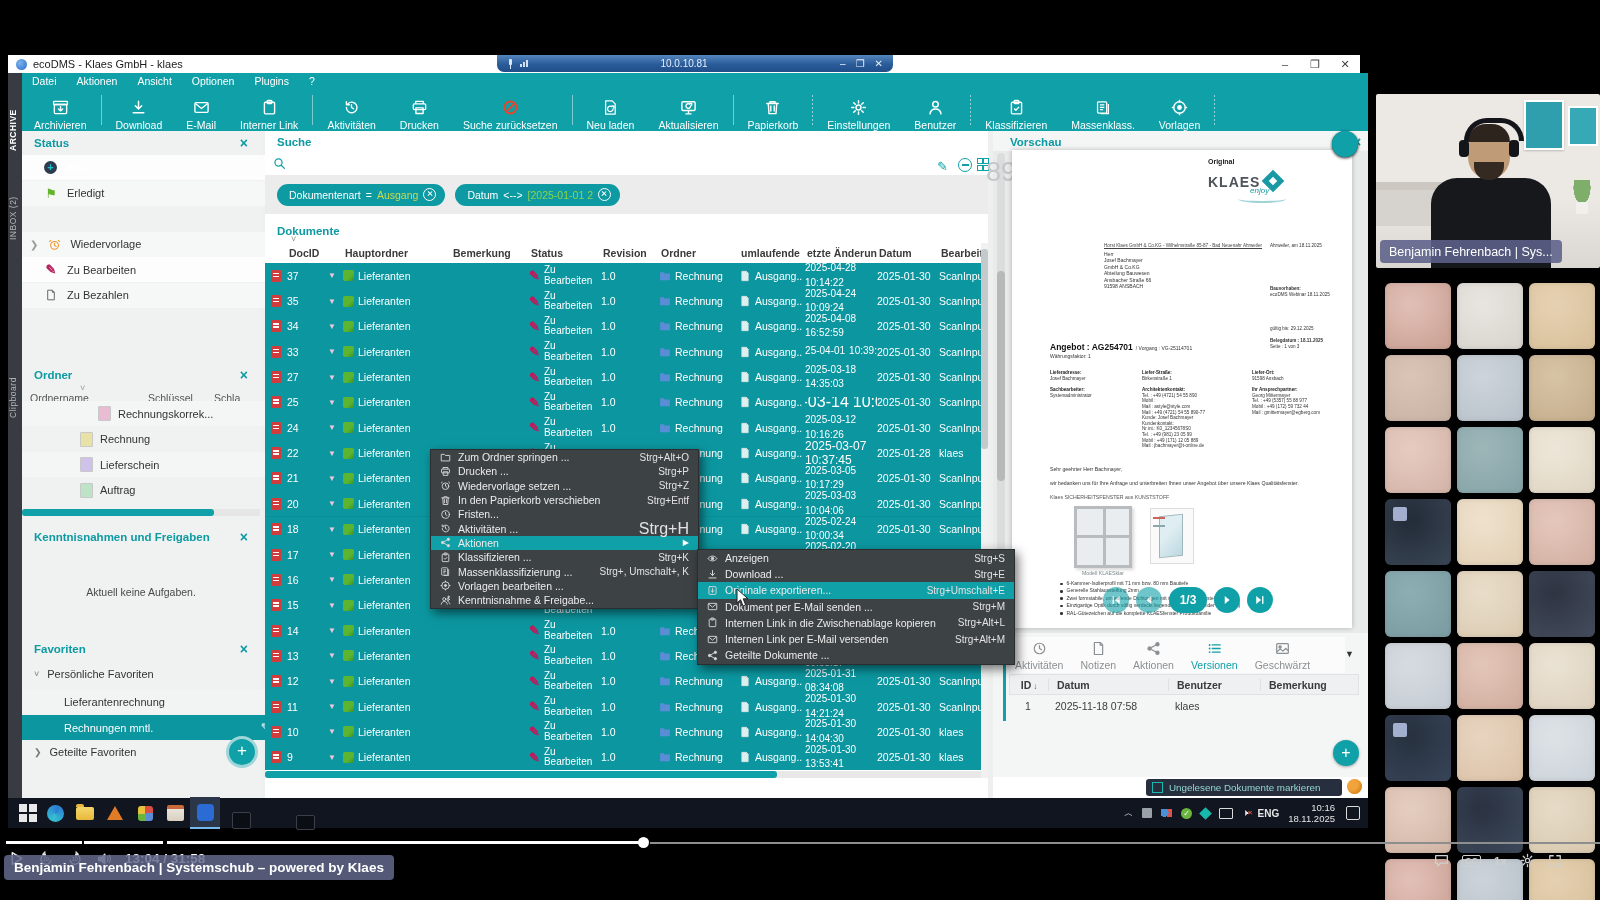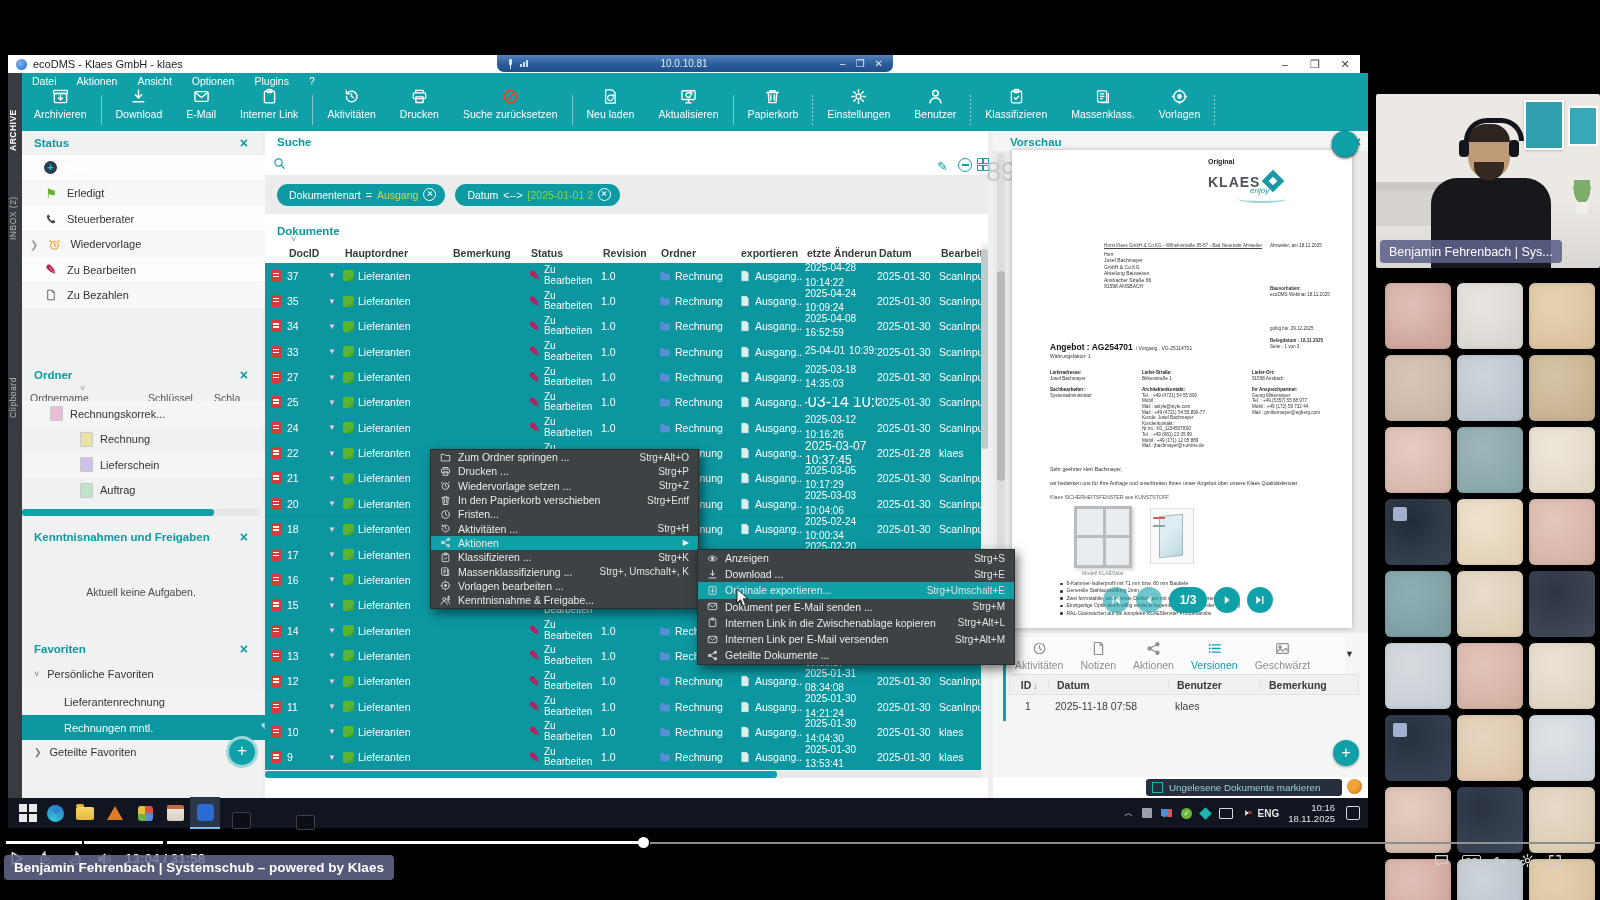--- a/index.html
+++ b/index.html
@@ -5,21 +5,21 @@
   html,body{margin:0;padding:0;background:#000;}
   #stage{position:relative;width:1600px;height:900px;background:#000;overflow:hidden;
          font-family:"Liberation Sans",sans-serif;-webkit-font-smoothing:antialiased;}
   .abs{position:absolute;}
   .flex{display:flex;align-items:center;}
   svg.ic{display:block;}
   
   #titlebar{left:8px;top:55px;width:1352px;height:18px;background:#fff;color:#1c1c1c;font-size:11px;}
   #menubar{left:22px;top:73px;width:1346px;height:15px;background:#0fa0a8;color:#fff;font-size:10.5px;}
   #toolbar{left:22px;top:88px;width:1346px;height:43px;background:#0fa0a8;}
-  .tbtn{display:flex;flex-direction:column;align-items:center;justify-content:flex-start;gap:3px;height:43px;padding:0 12px;color:#fff;font-size:10.5px;white-space:nowrap;}
+  .tbtn{display:flex;flex-direction:column;align-items:center;justify-content:flex-end;gap:3px;height:43px;padding:0 12px;color:#fff;font-size:10.5px;white-space:nowrap;}
   .tsep{width:1px;height:30px;background:rgba(255,255,255,.45);margin:0 2px;}
   .tsep.dot{background:repeating-linear-gradient(to bottom,rgba(255,255,255,.55)0 2px,transparent 2px 4px);}
   #dock{left:8px;top:73px;width:14px;height:725px;background:#383c42;}
   .dockl{position:absolute;left:0;width:14px;color:#e8e8e8;font-size:8.5px;writing-mode:vertical-rl;transform:rotate(180deg);letter-spacing:.5px;text-align:center;}
   
   .panel-title{font-size:11.5px;font-weight:bold;color:#0d9aa3;}
   .xclose{color:#0d9aa3;font-size:14px;font-weight:bold;line-height:10px;}
   .sitem{display:flex;align-items:center;height:25px;padding-left:22px;gap:9px;font-size:11px;color:#333;}
   .sitem.sel{background:#0c97a0;color:#fff;font-weight:bold;}
   .chip{display:inline-flex;align-items:center;gap:5px;height:22px;padding:0 9px 0 12px;background:#0d9aa3;border-radius:11px;color:#fff;font-size:10.5px;}
@@ -446,28 +446,20 @@
         <span class="xclose" style="margin-left: auto; margin-right: 8px;">×</span>
       </div>
       <div class="sitem sel" style="position: absolute; left: 0px; top: 24px; width: 238px; background: rgb(253, 253, 253);">
         <span style="display: flex; justify-content: center; width: 13px; height: 13px; border-radius: 50%; background: rgb(46, 58, 78); color: rgb(25, 194, 204); font-size: 11px; line-height: 12px; text-align: center; font-weight: bold;">+</span>
         <span>Alle</span>
       </div>
       <div class="sitem" style="position: absolute; left: 0px; top: 49.5px; width: 238px; background: rgb(246, 247, 247);">
         <span style="width: 14px; display: flex; justify-content: center; color: rgb(100, 179, 44); font-size: 13px;">⚑</span>
         <span>Erledigt</span>
       </div>
-      <div class="sitem" style="position: absolute; left: 0px; top: 75px; width: 238px; background: rgb(253, 253, 253);">
-        <span style="width: 14px; display: flex; justify-content: center;">
-          <svg class="ic" width="12" height="12" style="color: rgb(74, 74, 74);">
-            <use href="#i-phone"></use>
-          </svg>
-        </span>
-        <span>Steuerberater</span>
-      </div>
       <div class="sitem" style="position: absolute; left: 0px; top: 100.5px; width: 238px; background: rgb(246, 247, 247);">
         <span style="margin-left: -14px; color: rgb(153, 153, 153); font-size: 10px;">❯</span>
         <span style="width: 14px; display: flex; justify-content: center;">
           <svg class="ic" width="13" height="13" style="color: rgb(240, 150, 46);">
             <use href="#i-alarm"></use>
           </svg>
         </span>
         <span>Wiedervorlage</span>
       </div>
       <div class="sitem" style="position: absolute; left: 0px; top: 126px; width: 238px; background: rgb(253, 253, 253);">
@@ -485,21 +477,21 @@
       <div style="position: absolute; left: 12px; top: 238px; width: 222px; display: flex; align-items: center;">
         <span class="panel-title">Ordner</span>
         <span class="xclose" style="margin-left: auto; margin-right: 8px;">×</span>
       </div>
       <div style="position: absolute; left: 58px; top: 252px; color: rgb(153, 153, 153); font-size: 9px;">˅</div>
       <div style="position: absolute; left: 8px; top: 261px; width: 230px; display: flex; font-size: 10.5px; color: rgb(85, 85, 85); border-bottom: 1px solid rgb(226, 226, 226); padding-bottom: 3px;">
         <span style="flex: 0 0 118px; overflow: hidden;">Ordnername</span>
         <span style="flex: 0 0 66px; overflow: hidden;">Schlüssel</span>
         <span style="flex: 0 0 40px; overflow: hidden;">Schla</span>
       </div>
-      <div style="position: absolute; left: 0px; top: 270px; width: 238px; height: 25px; display: flex; align-items: center; padding-left: 28px; gap: 7px; font-size: 11px; color: rgb(51, 51, 51); background: rgb(244, 245, 245);">
+      <div style="position: absolute; left: 0px; top: 270px; width: 238px; height: 25px; display: flex; align-items: center; padding-left: 76px; gap: 7px; font-size: 11px; color: rgb(51, 51, 51); background: rgb(244, 245, 245);">
         <span style="width: 11px; height: 13px; background: rgb(233, 188, 212); border: 1px solid rgb(201, 201, 201); border-radius: 1px;"></span>
         <span>Rechnungskorrek...</span>
       </div>
       <div style="position: absolute; left: 0px; top: 295.5px; width: 238px; height: 25px; display: flex; align-items: center; padding-left: 58px; gap: 7px; font-size: 11px; color: rgb(51, 51, 51);">
         <span style="width: 11px; height: 13px; background: rgb(233, 226, 166); border: 1px solid rgb(201, 201, 201); border-radius: 1px;"></span>
         <span>Rechnung</span>
       </div>
       <div style="position: absolute; left: 0px; top: 321px; width: 238px; height: 25px; display: flex; align-items: center; padding-left: 58px; gap: 7px; font-size: 11px; color: rgb(51, 51, 51); background: rgb(244, 245, 245);">
         <span style="width: 11px; height: 13px; background: rgb(207, 194, 234); border: 1px solid rgb(201, 201, 201); border-radius: 1px;"></span>
         <span>Lieferschein</span>
@@ -571,21 +563,21 @@
       <div style="position: absolute; left: 26px; top: 103px; color: rgb(136, 136, 136); font-size: 9px;">˅</div>
       <div class="th" style="position: absolute; left: 2px; top: 112px; width: 718px; height: 20px;">
         <span style="flex: 0 0 22px; overflow: hidden; white-space: nowrap;"></span>
         <span style="flex: 0 0 34px; overflow: hidden; white-space: nowrap;">DocID</span>
         <span style="flex: 0 0 22px; overflow: hidden; white-space: nowrap;"></span>
         <span style="flex: 0 0 108px; overflow: hidden; white-space: nowrap;">Hauptordner</span>
         <span style="flex: 0 0 78px; overflow: hidden; white-space: nowrap;">Bemerkung</span>
         <span style="flex: 0 0 72px; overflow: hidden; white-space: nowrap;">Status</span>
         <span style="flex: 0 0 58px; overflow: hidden; white-space: nowrap;">Revision</span>
         <span style="flex: 0 0 80px; overflow: hidden; white-space: nowrap;">Ordner</span>
-        <span style="flex: 0 0 66px; overflow: hidden; white-space: nowrap;">exportieren</span>
+        <span style="flex: 0 0 66px; overflow: hidden; white-space: nowrap;">umlaufende</span>
         <span style="flex: 0 0 72px; overflow: hidden; white-space: nowrap;">etzte Änderun</span>
         <span style="flex: 0 0 62px; overflow: hidden; white-space: nowrap;">Datum</span>
         <span style="flex: 0 0 46px; overflow: hidden; white-space: nowrap;">Bearbeitet</span>
       </div>
       <div style="position: absolute; left: 0px; top: 132px; width: 720px; height: 507px; overflow: hidden;">
         <div class="trow" style="position: absolute; left: 0px; top: 0px; width: 720px; height: 25.35px;">
           <span style="flex: 0 0 22px; display: flex; justify-content: center;">
             <span style="width: 10px; height: 12px; background: rgb(210, 59, 59); border-radius: 1px; position: relative;">
               <span style="position: absolute; left: 2px; top: 3px; right: 2px; height: 1.4px; background: rgb(255, 255, 255);"></span>
               <span style="position: absolute; left: 2px; top: 6px; right: 2px; height: 1.4px; background: rgb(255, 255, 255);"></span>
@@ -1811,21 +1803,21 @@
         <svg class="ic" width="11" height="11" style="color: rgb(220, 220, 220);">
           <use href="#i-clock"></use>
         </svg>
         <span class="lbl">Fristen...</span>
       </div>
       <div class="citem" style="height: 14.3px; font-size: 10.5px;">
         <svg class="ic" width="11" height="11" style="color: rgb(220, 220, 220);">
           <use href="#i-hist"></use>
         </svg>
         <span class="lbl">Aktivitäten ...</span>
-        <span class="sc" style="font-size: 10px;">Strg+H</span>
+        <span class="sc" style="font-size: 16px;">Strg+H</span>
       </div>
       <div class="citem sel" style="height: 14.3px; font-size: 10.5px;">
         <svg class="ic" width="11" height="11" style="color: rgb(220, 220, 220);">
           <use href="#i-share"></use>
         </svg>
         <span class="lbl">Aktionen</span>
         <span style="margin-left: auto; font-size: 8px; color: rgb(255, 255, 255);">▶</span>
       </div>
       <div class="citem" style="height: 14.3px; font-size: 10.5px;">
         <svg class="ic" width="11" height="11" style="color: rgb(220, 220, 220);">

